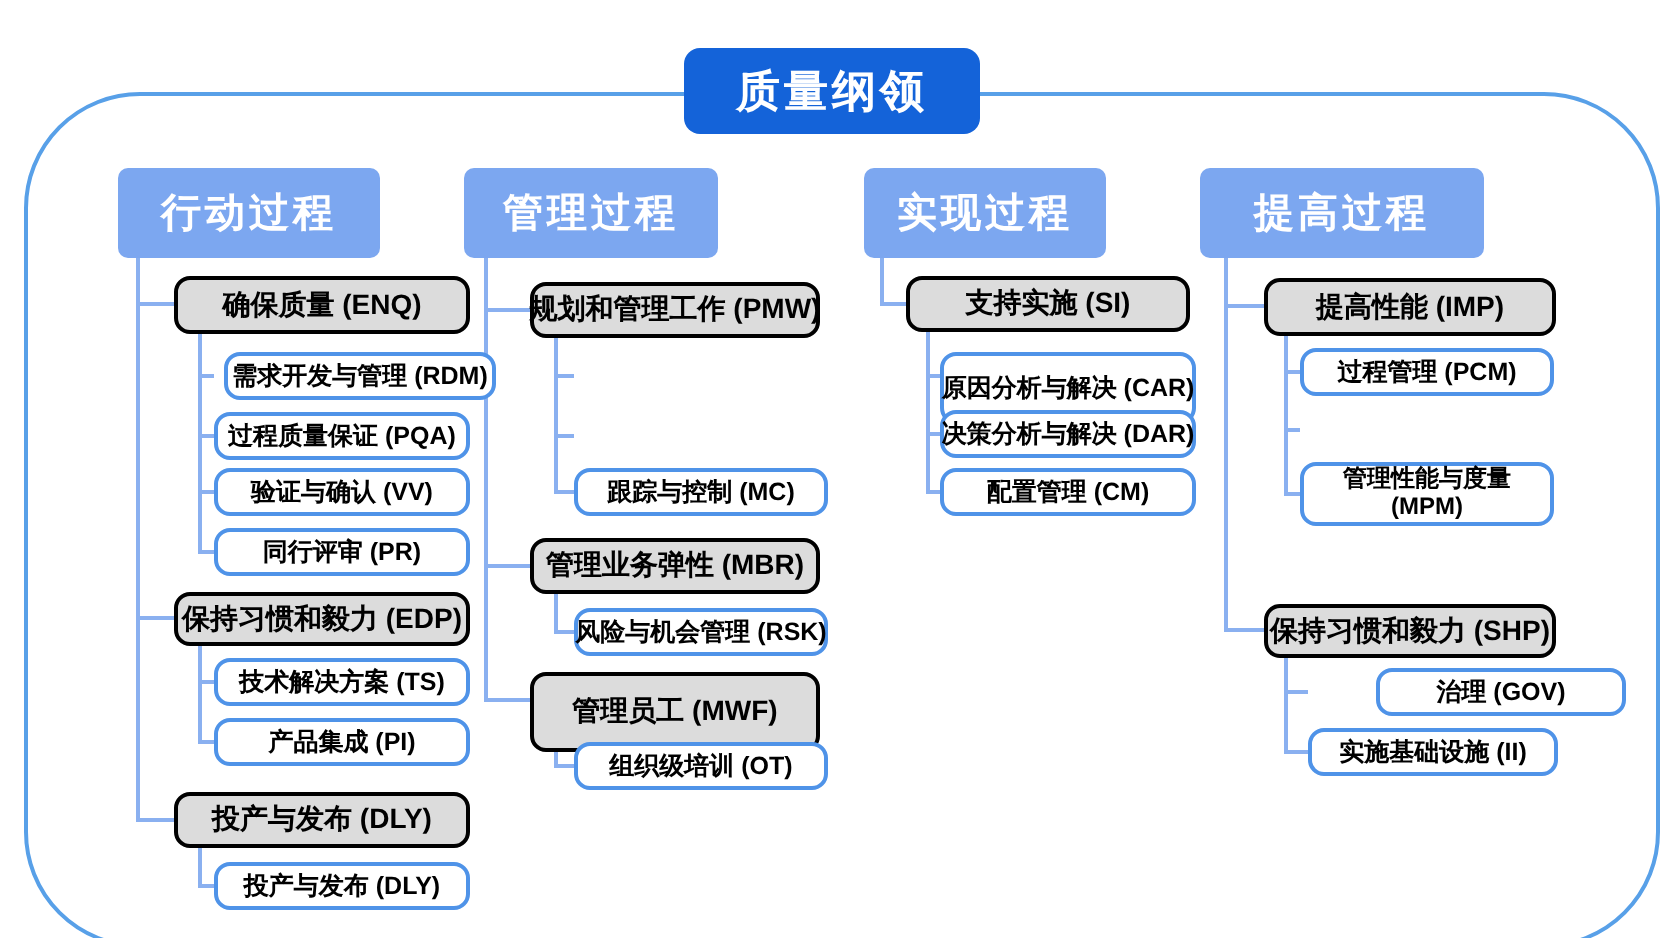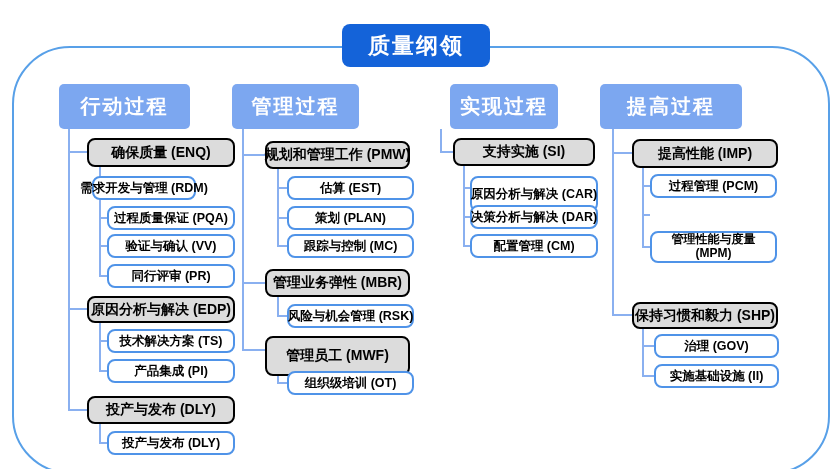--- a/index.html
+++ b/index.html
@@ -75,47 +75,45 @@
       <path d="M643 170 V199 H650"></path>
       <path d="M643 199 V231 H650"></path>
     <path d="M643 313 V330 H654"></path>
       <path d="M643 330 V360 H654"></path>
   </svg>
 
   <div class="title">质量纲领</div>
 
   <div class="hdr" style="left:59px;top:68px;width:131px;height:45px">行动过程</div>
   <div class="g" style="left:87px;top:122px;width:148px;height:29px">确保质量 (ENQ)</div>
-  <div class="w" style="left:92px;top:160px;width:104px;height:24px">需求开发与管理 (RDM)</div>
+  <div class="w" style="left:112px;top:160px;width:136px;height:24px">需求开发与管理 (RDM)</div>
   <div class="w" style="left:107px;top:190px;width:128px;height:24px">过程质量保证 (PQA)</div>
   <div class="w" style="left:107px;top:218px;width:128px;height:24px">验证与确认 (VV)</div>
   <div class="w" style="left:107px;top:248px;width:128px;height:24px">同行评审 (PR)</div>
-  <div class="g" style="left:87px;top:280px;width:148px;height:27px">原因分析与解决 (EDP)</div>
+  <div class="g" style="left:87px;top:280px;width:148px;height:27px">保持习惯和毅力 (EDP)</div>
   <div class="w" style="left:107px;top:313px;width:128px;height:24px">技术解决方案 (TS)</div>
   <div class="w" style="left:107px;top:343px;width:128px;height:24px">产品集成 (PI)</div>
   <div class="g" style="left:87px;top:380px;width:148px;height:28px">投产与发布 (DLY)</div>
   <div class="w" style="left:107px;top:415px;width:128px;height:24px">投产与发布 (DLY)</div>
 
   <div class="hdr" style="left:232px;top:68px;width:127px;height:45px">管理过程</div>
   <div class="g" style="left:265px;top:125px;width:145px;height:28px">规划和管理工作 (PMW)</div>
-  <div class="w" style="left:287px;top:160px;width:127px;height:24px">估算 (EST)</div>
-  <div class="w" style="left:287px;top:190px;width:127px;height:24px">策划 (PLAN)</div>
   <div class="w" style="left:287px;top:218px;width:127px;height:24px">跟踪与控制 (MC)</div>
   <div class="g" style="left:265px;top:253px;width:145px;height:28px">管理业务弹性 (MBR)</div>
   <div class="w" style="left:287px;top:288px;width:127px;height:24px">风险与机会管理 (RSK)</div>
   <div class="g" style="left:265px;top:320px;width:145px;height:40px">管理员工 (MWF)</div>
   <div class="w" style="left:287px;top:355px;width:127px;height:24px">组织级培训 (OT)</div>
 
-  <div class="hdr" style="left:450px;top:68px;width:108px;height:45px">实现过程</div>
+  <div class="hdr" style="left:432px;top:68px;width:121px;height:45px">实现过程</div>
   <div class="g" style="left:453px;top:122px;width:142px;height:28px">支持实施 (SI)</div>
   <div class="w" style="left:470px;top:160px;width:128px;height:36px">原因分析与解决 (CAR)</div>
   <div class="w" style="left:470px;top:189px;width:128px;height:24px">决策分析与解决 (DAR)</div>
   <div class="w" style="left:470px;top:218px;width:128px;height:24px">配置管理 (CM)</div>
 
   <div class="hdr" style="left:600px;top:68px;width:142px;height:45px">提高过程</div>
   <div class="g" style="left:632px;top:123px;width:146px;height:29px">提高性能 (IMP)</div>
   <div class="w" style="left:650px;top:158px;width:127px;height:24px">过程管理 (PCM)</div>
   <div class="w wrap" style="left:650px;top:215px;width:127px;height:32px">管理性能与度量 (MPM)</div>
   <div class="g" style="left:632px;top:286px;width:146px;height:27px">保持习惯和毅力 (SHP)</div>
-  <div class="w" style="left:654px;top:318px;width:125px;height:24px">治理 (GOV)</div>
+  <div class="w" style="left:688px;top:318px;width:125px;height:24px">治理 (GOV)</div>
   <div class="w" style="left:654px;top:348px;width:125px;height:24px">实施基础设施 (II)</div>
 
 </div>
 
 </body></html>

